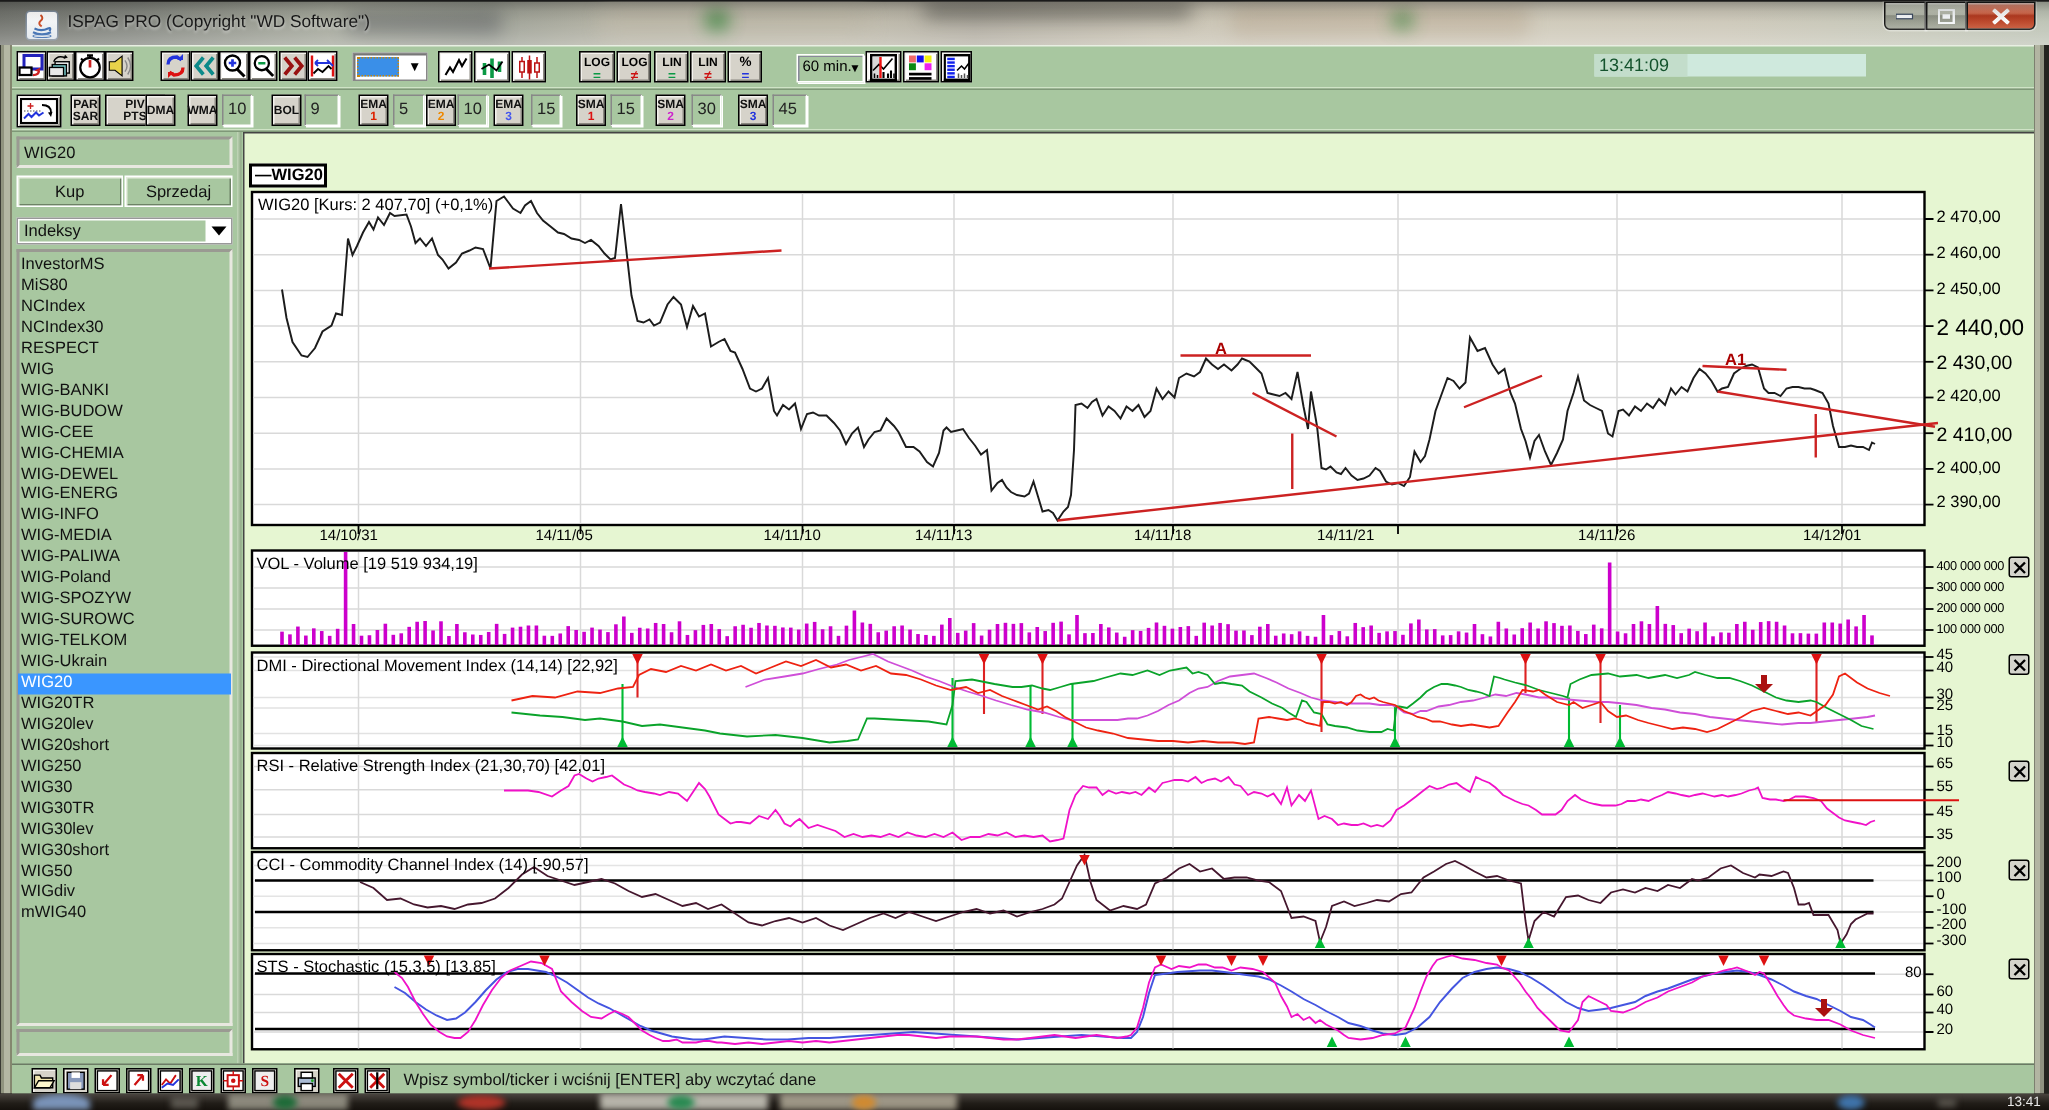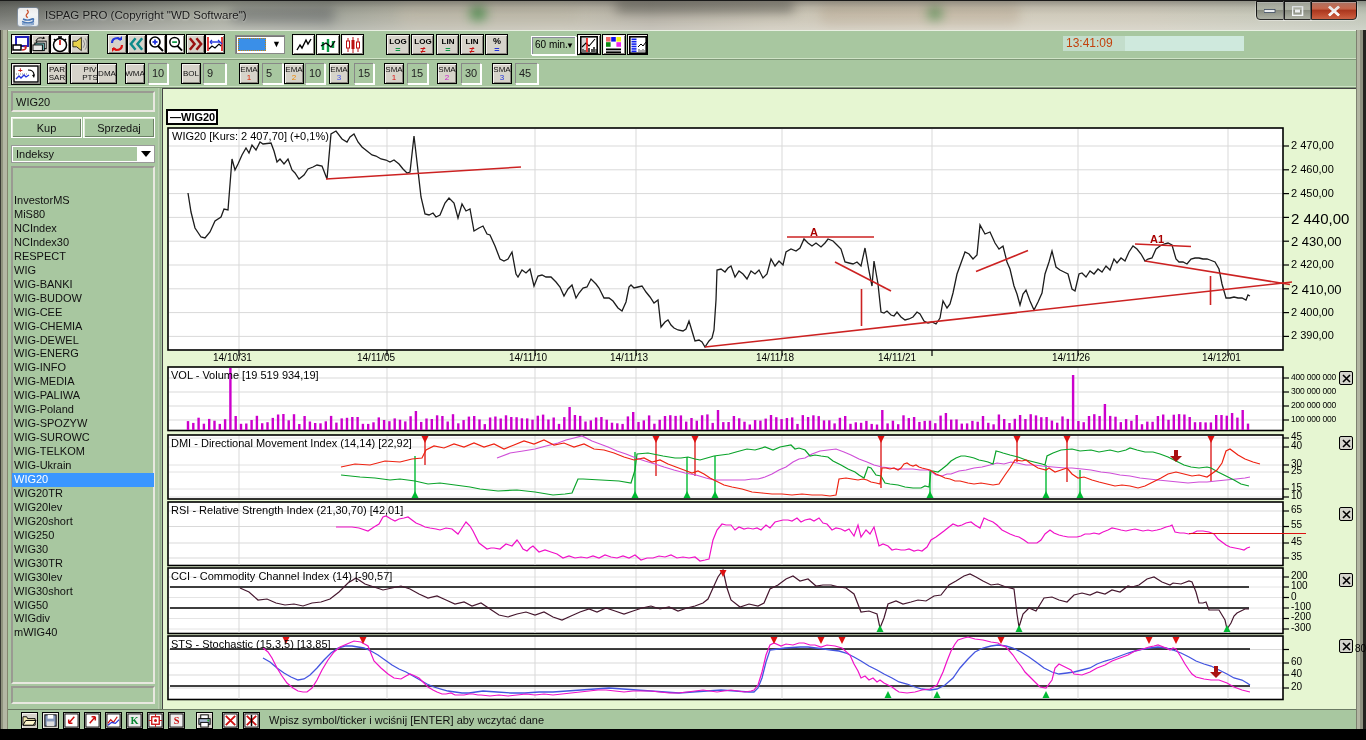--- a/index.html
+++ b/index.html
@@ -29,37 +29,37 @@
 .tb { position:absolute; background:#d6d3ca; border:1px solid #000; box-shadow:inset 1px 1px 0 #f4f2ee, inset -1px -1px 0 #8a8880; display:flex; align-items:center; justify-content:center; }
 .tbw { background:#fff; }
 .cdrop { position:absolute; width:50px; height:19px; background:#fff; border:1px solid #888; box-shadow:inset 1px 1px 0 #777; }
 .csw { position:absolute; left:2px; top:2px; width:28px; height:13px; background:#3a8fe8; border:1px dotted #c8860a; }
 .carr { position:absolute; right:3px; top:3px; font-size:9px; color:#000; }
 .combo { position:absolute; background:#a8c7a0; border:1px solid #fff; box-shadow:inset 1px 1px 0 #889, 1px 1px 0 #fff; font-size:11px; }
 .cfield { position:absolute; left:3px; top:2px; color:#000; }
 .carr2 { position:absolute; right:1px; top:4px; font-size:8px; color:#000; }
 .tb2 { position:absolute; top:63px; height:21px; background:#d6d3ca; border:1px solid #000; box-shadow:inset 1px 1px 0 #f4f2ee, inset -1px -1px 0 #8a8880; display:flex; flex-direction:column; align-items:center; justify-content:center; line-height:8px; }
 .tb2.big { background:#fff; }
-.bl { font-size:8px; font-weight:normal; color:#111; font-family:"Liberation Sans",sans-serif; letter-spacing:0; }
+.bl { font-size:8px; font-weight:bold; color:#111; font-family:"Liberation Sans",sans-serif; letter-spacing:0; }
 .inp { position:absolute; top:63px; height:21px; background:#a8c7a0; border:1px solid #fff; border-top-color:#888; border-left-color:#888; box-shadow:1px 1px 0 #fff; font-size:11px; color:#222; padding:3px 0 0 3px; }
 
 #time { position:absolute; left:1063px; top:36px; width:181px; height:15px; background:#cfe9dd; }
 #time .tl { position:absolute; left:0; top:0; width:62px; height:15px; background:#c3ddcb; }
-#time .tx { position:absolute; left:3px; top:0px; font-size:12px; color:#c2410c; }
+#time .tx { position:absolute; left:3px; top:0px; font-size:12px; color:#14532d; }
 
 #sidebar { position:absolute; left:8px; top:88px; width:150px; height:621px; background:#a8c7a0; }
 #sb-inp { position:absolute; left:3px; top:3px; width:144px; height:21px; border:2px solid #9a9a92; border-right-color:#e8e8e0; border-bottom-color:#e8e8e0; font-size:11px; padding:3px 0 0 3px; color:#111; }
 #kup,#sprz { position:absolute; top:29px; height:21px; background:#a8c7a0; border:1px solid #fff; box-shadow:inset 1px 1px 0 #e6eede, inset -1px -1px 0 #6d8266; font-size:11px; text-align:center; padding-top:4px; color:#111; }
 #kup { left:3px; width:71px; }
 #sprz { left:75px; width:72px; }
 #combo-idx { position:absolute; left:3px; top:57px; width:144px; height:18px; background:#fff; border:1px solid #999; }
 #combo-idx .f { position:absolute; left:1px; top:1px; width:124px; height:14px; background:#a8c7a0; font-size:11px; padding:1px 0 0 3px; color:#111; }
 #combo-idx .a { position:absolute; right:3px; top:5px; width:0; height:0; border-left:5px solid transparent; border-right:5px solid transparent; border-top:6px solid #000; }
 #list { position:absolute; left:3px; top:78px; width:144px; height:518px; border:2px solid #9a9a92; border-right-color:#e8e8e0; border-bottom-color:#e8e8e0; }
-.li { position:absolute; left:11.5px; width:142px; height:14px; font-size:11px; color:#111; padding-left:2.5px; white-space:nowrap;margin-top:24px; }
+.li { position:absolute; left:11.5px; width:142px; height:14px; font-size:11px; color:#111; padding-left:2.5px; white-space:nowrap; }
 .li.sel { background:#3a96ff; color:#fff; }
 #sb-inp2 { position:absolute; left:3px; top:598px; width:144px; height:18px; border:2px solid #9a9a92; border-right-color:#e8e8e0; border-bottom-color:#e8e8e0; }
 
 #charts { position:absolute; left:162px; top:88px; width:1194px; height:621px; background:#e6f6d2; border-left:1px solid #444; border-top:1px solid #444; }
 #legend { position:absolute; left:166px; top:109px; width:52px; height:16px; background:#fff; border:2px solid #000; font-size:11px; font-weight:bold; color:#000; padding:0 0 0 2px; }
 .alab { position:absolute; line-height:1.05; font-size:10px; color:#000; white-space:nowrap; }
 .dlab { position:absolute; font-size:10px; color:#000; white-space:nowrap; }
 .xbtn { position:absolute; width:14px; height:14px; background:#d4d4cc; border:1.5px solid #000; border-radius:2px; display:flex; align-items:center; justify-content:center; }
 
 #status { position:absolute; left:8px; top:709px; width:1348px; height:20px; background:#a8c7a0; border-top:1px solid #6b7a64; }
@@ -831,21 +831,21 @@
     <div class="alab" style="left:1291px;top:505px">65</div>
     <div class="alab" style="left:1291px;top:520px">55</div>
     <div class="alab" style="left:1291px;top:537px">45</div>
     <div class="alab" style="left:1291px;top:552px">35</div>
     <div class="alab" style="left:1291px;top:571px">200</div>
     <div class="alab" style="left:1291px;top:581px">100</div>
     <div class="alab" style="left:1291px;top:592px">0</div>
     <div class="alab" style="left:1291px;top:602px">-100</div>
     <div class="alab" style="left:1291px;top:612px">-200</div>
     <div class="alab" style="left:1291px;top:623px">-300</div>
-    <div class="alab" style="left:1355px;top:644px">80</div>
+    <div class="alab" style="left:1270px;top:644px">80</div>
     <div class="alab" style="left:1291px;top:657px">60</div>
     <div class="alab" style="left:1291px;top:669px">40</div>
     <div class="alab" style="left:1291px;top:682px">20</div>
     <div class="dlab" style="left:213px;top:352px">14/10/31</div>
     <div class="dlab" style="left:357px;top:352px">14/11/05</div>
     <div class="dlab" style="left:509px;top:352px">14/11/10</div>
     <div class="dlab" style="left:610px;top:352px">14/11/13</div>
     <div class="dlab" style="left:756px;top:352px">14/11/18</div>
     <div class="dlab" style="left:878px;top:352px">14/11/21</div>
     <div class="dlab" style="left:1052px;top:352px">14/11/26</div>
@@ -947,13 +947,27 @@
       </div>
       <div class="stb" style="left:235px">
         <svg width="15" height="15" viewBox="0 0 16 16">
           <rect x="1" y="1" width="14" height="14" fill="#fff" stroke="#000"></rect>
           <path d="M3,3 L13,13 M13,3 L3,13" stroke="#cc1111" stroke-width="2"></path>
           <line x1="8" y1="2" x2="8" y2="14" stroke="#000" stroke-width="1.6"></line>
         </svg>
       </div>
       <div id="sttext">Wpisz symbol/ticker i wciśnij [ENTER] aby wczytać dane</div>
     </div>
+  <div id="taskbar">
+    <div class="tk" style="left:22px;top:0;width:38px;height:11px;border-radius:50% 50% 0 0;background:#7a93b8"></div>
+    <div class="tk" style="left:114px;top:2px;width:18px;height:8px;background:#5a564f"></div>
+    <div class="tk" style="left:152px;top:0;width:80px;height:11px;background:#a5a294;opacity:.8"></div>
+    <div class="tk" style="left:182px;top:1px;width:16px;height:10px;border-radius:50%;background:#1e6b38"></div>
+    <div class="tk" style="left:305px;top:1px;width:32px;height:10px;border-radius:50%;background:#b03328"></div>
+    <div class="tk" style="left:400px;top:0;width:112px;height:11px;background:#cfcdc2;opacity:.85"></div>
+    <div class="tk" style="left:445px;top:1px;width:18px;height:10px;border-radius:50%;background:#2a8a52"></div>
+    <div class="tk" style="left:520px;top:0;width:118px;height:11px;background:#bab3a0;opacity:.8"></div>
+    <div class="tk" style="left:568px;top:1px;width:16px;height:10px;border-radius:50%;background:#d08a30"></div>
+    <div class="tk" style="left:1225px;top:1px;width:18px;height:10px;border-radius:50%;background:#3f74ab"></div>
+    <div class="tk" style="left:1292px;top:3px;width:12px;height:6px;background:#55514a"></div>
+    <div style="position:absolute;left:1338px;top:0px;font-size:9px;color:#e8e8e8;filter:blur(0.4px)">13:41</div>
+  </div>
 </div>
 
 </body></html>

